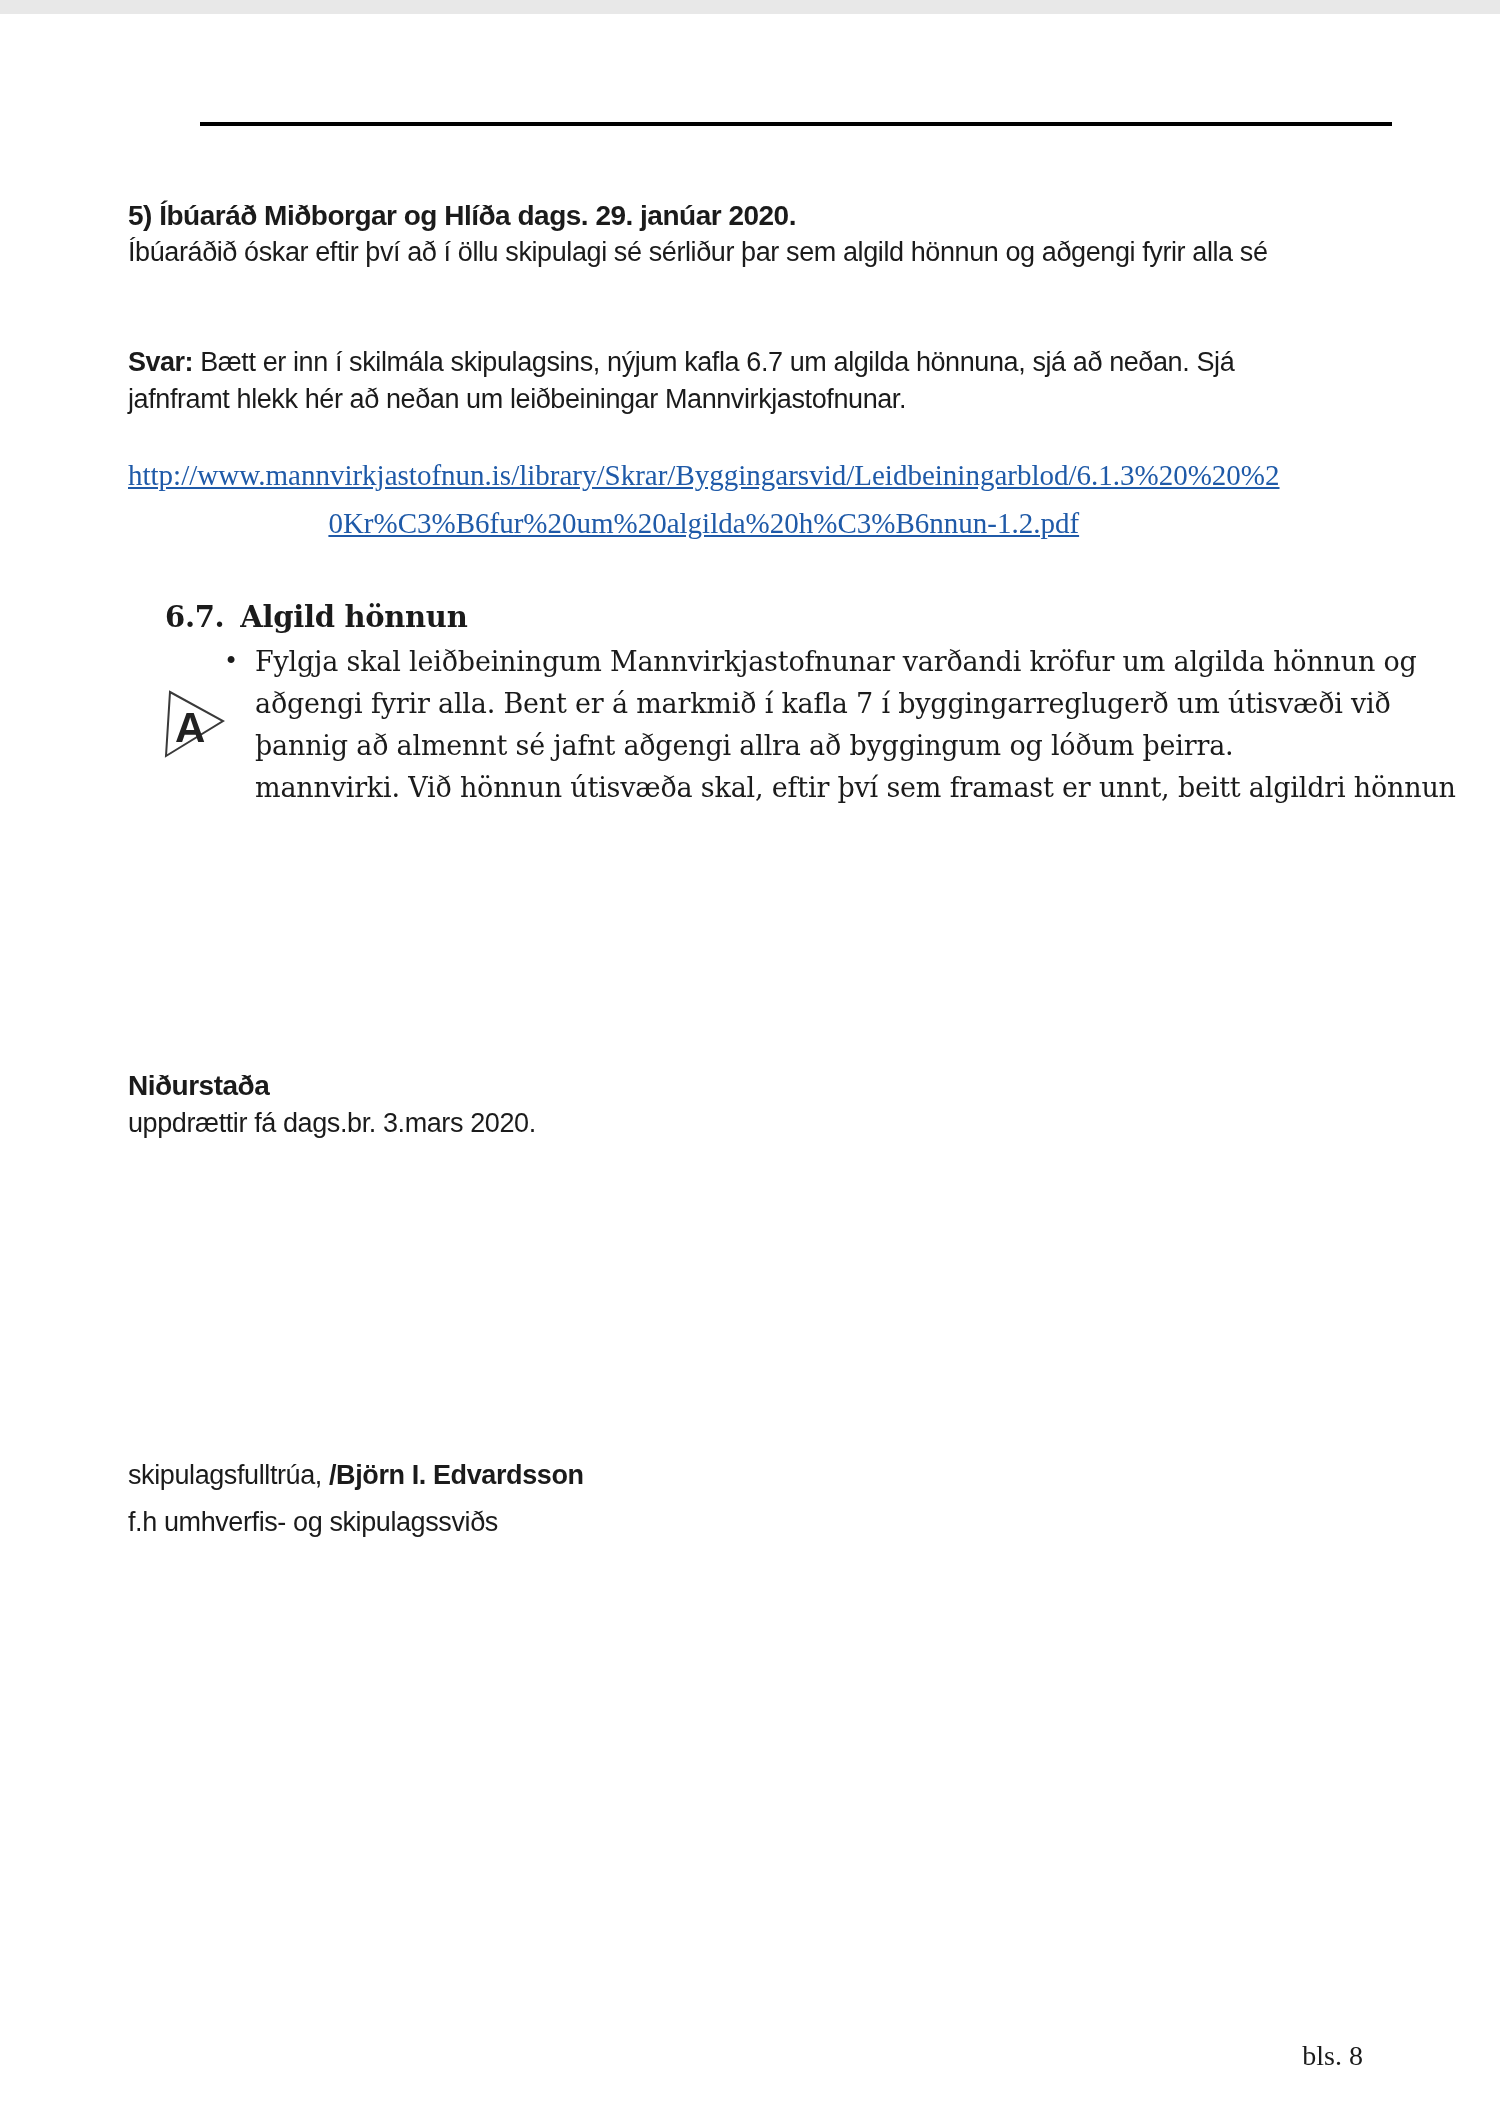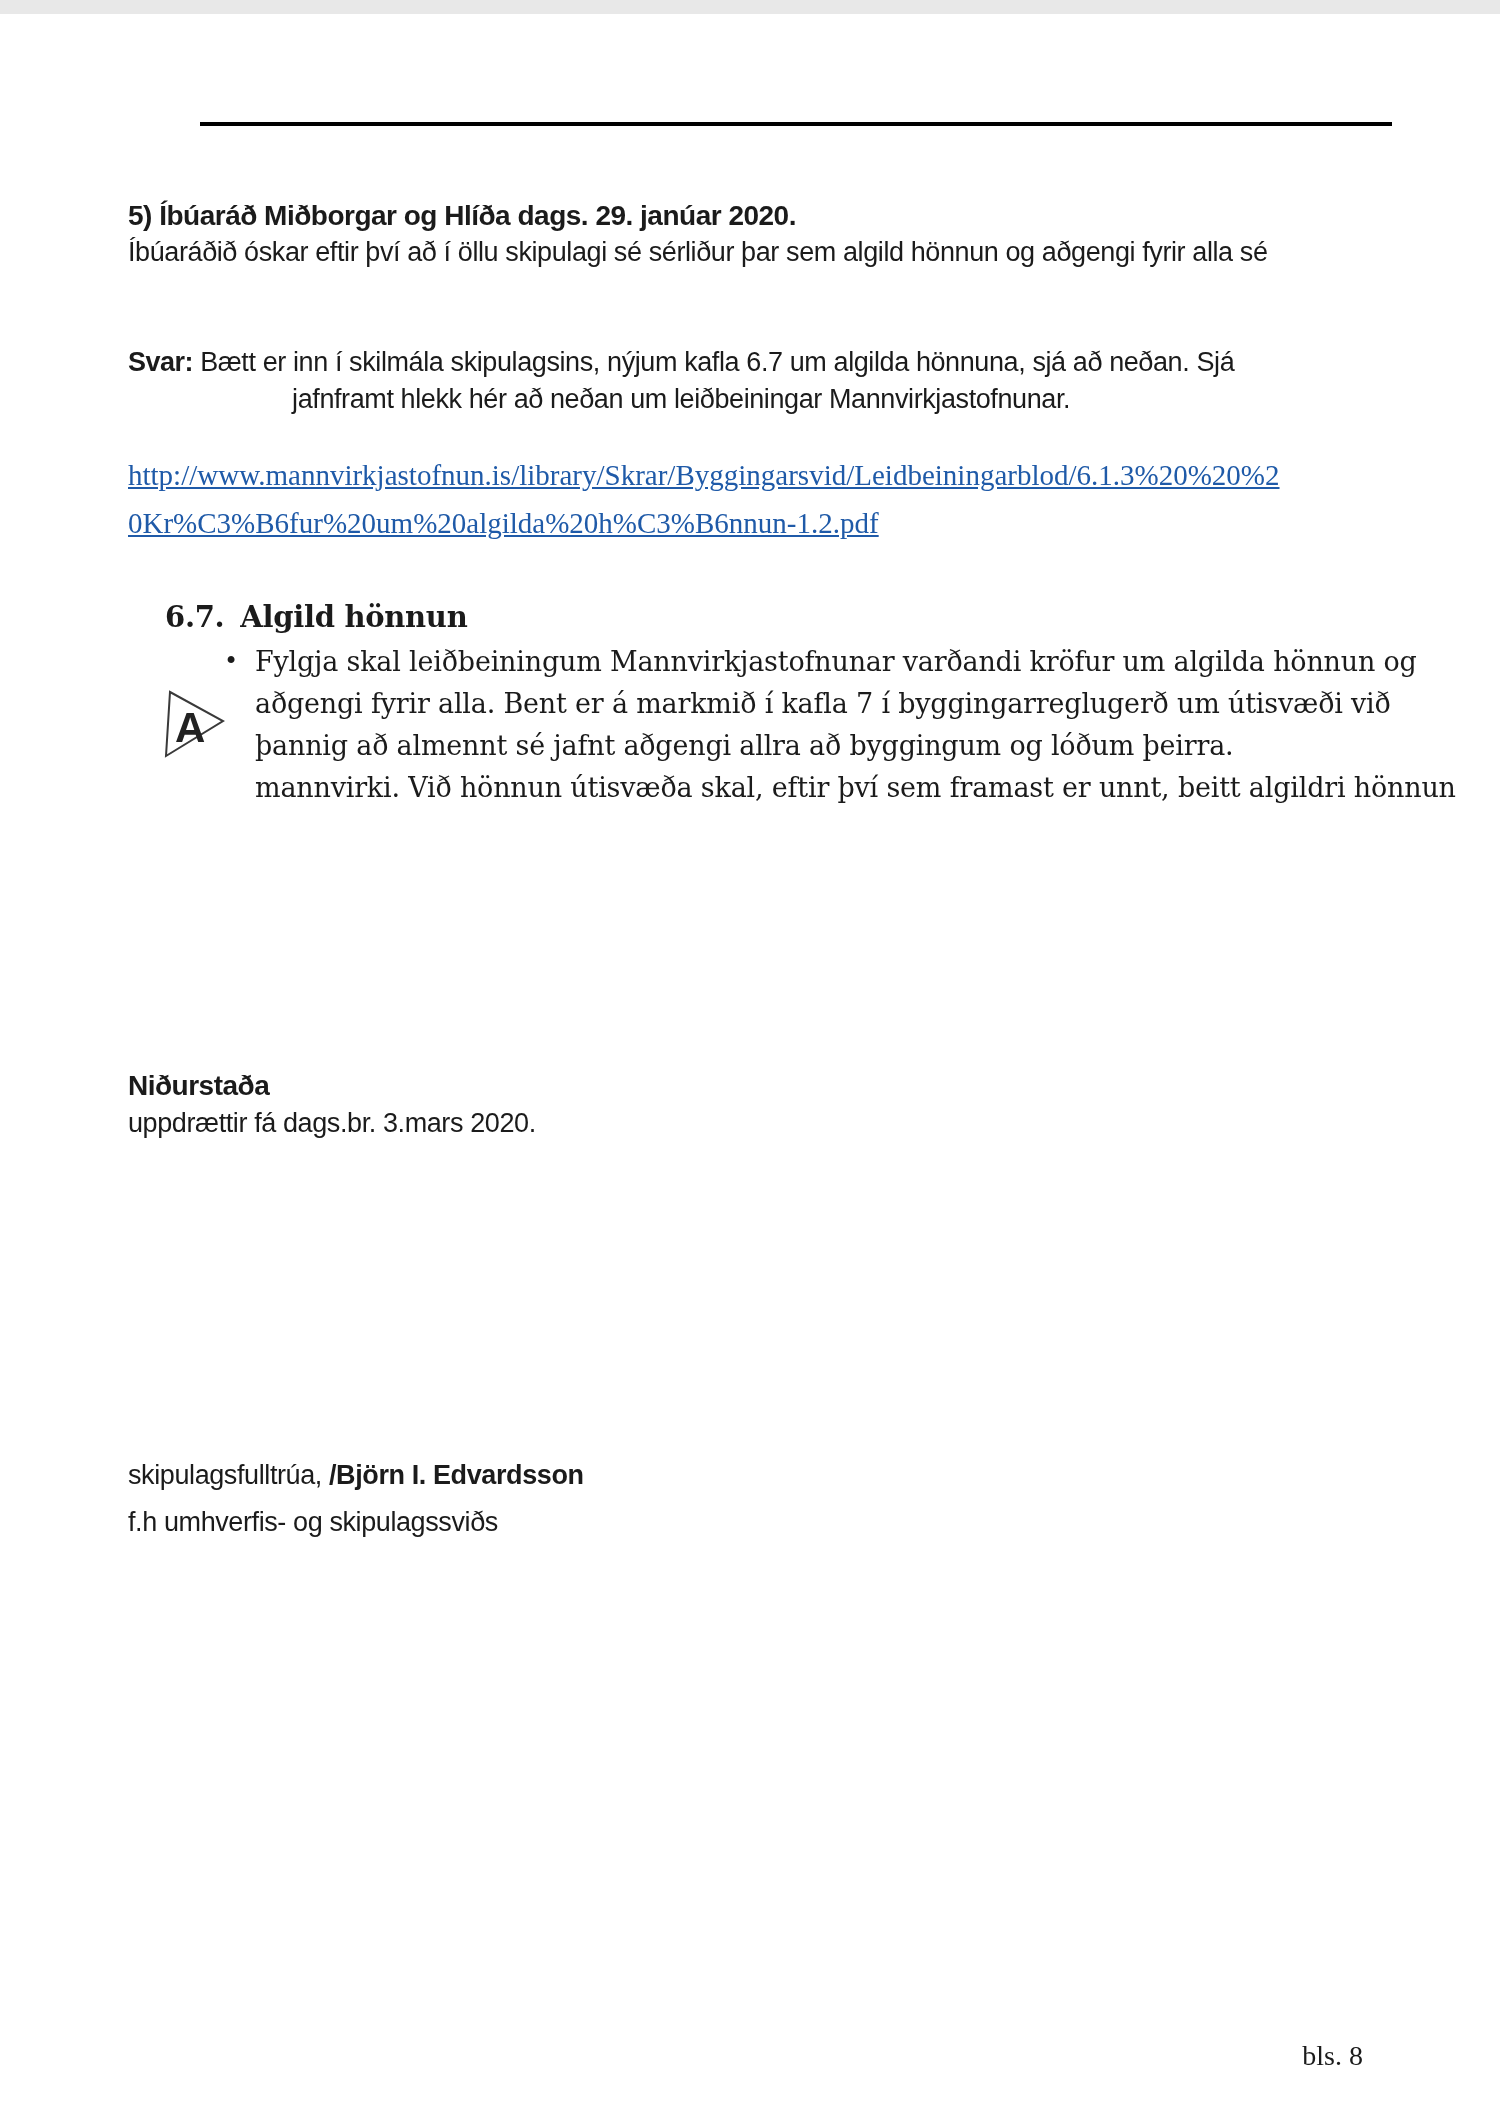--- a/index.html
+++ b/index.html
@@ -21,25 +21,25 @@
   }
 
   
   .sec5 { position:absolute; left:128px; top:183px; }
   .sec5-heading {
     font-size:28px; font-weight:bold; letter-spacing:-0.5px;
     line-height:37px; margin:0;
   }
   .body-line { font-size:27px; letter-spacing:-0.4px; line-height:37px; white-space:nowrap; }
 
-  .svar { position:absolute; left:128px; top:330px;text-align:center; }
+  .svar { position:absolute; left:128px; top:330px; }
   .svar .body-line b { letter-spacing:-0.5px; }
 
   .link-block { position:absolute; left:128px; top:437px; }
-  .link-block a { color:var(--color-link, #1F5AA8); text-decoration:underline; }
+  .link-block a { color:var(--color-link, #1F5AA8); text-decoration:underline;text-align:center; }
   .link-line {
     display:block; font-size:29px; line-height:48px; white-space:nowrap;
   }
 
   
   .quote-heading {
     position:absolute; left:165px; top:586px;
     font-size:29px; font-weight:bold; letter-spacing:-0.3px; white-space:nowrap;
   }
   .quote-heading .quote-title { margin-left:16px; }

